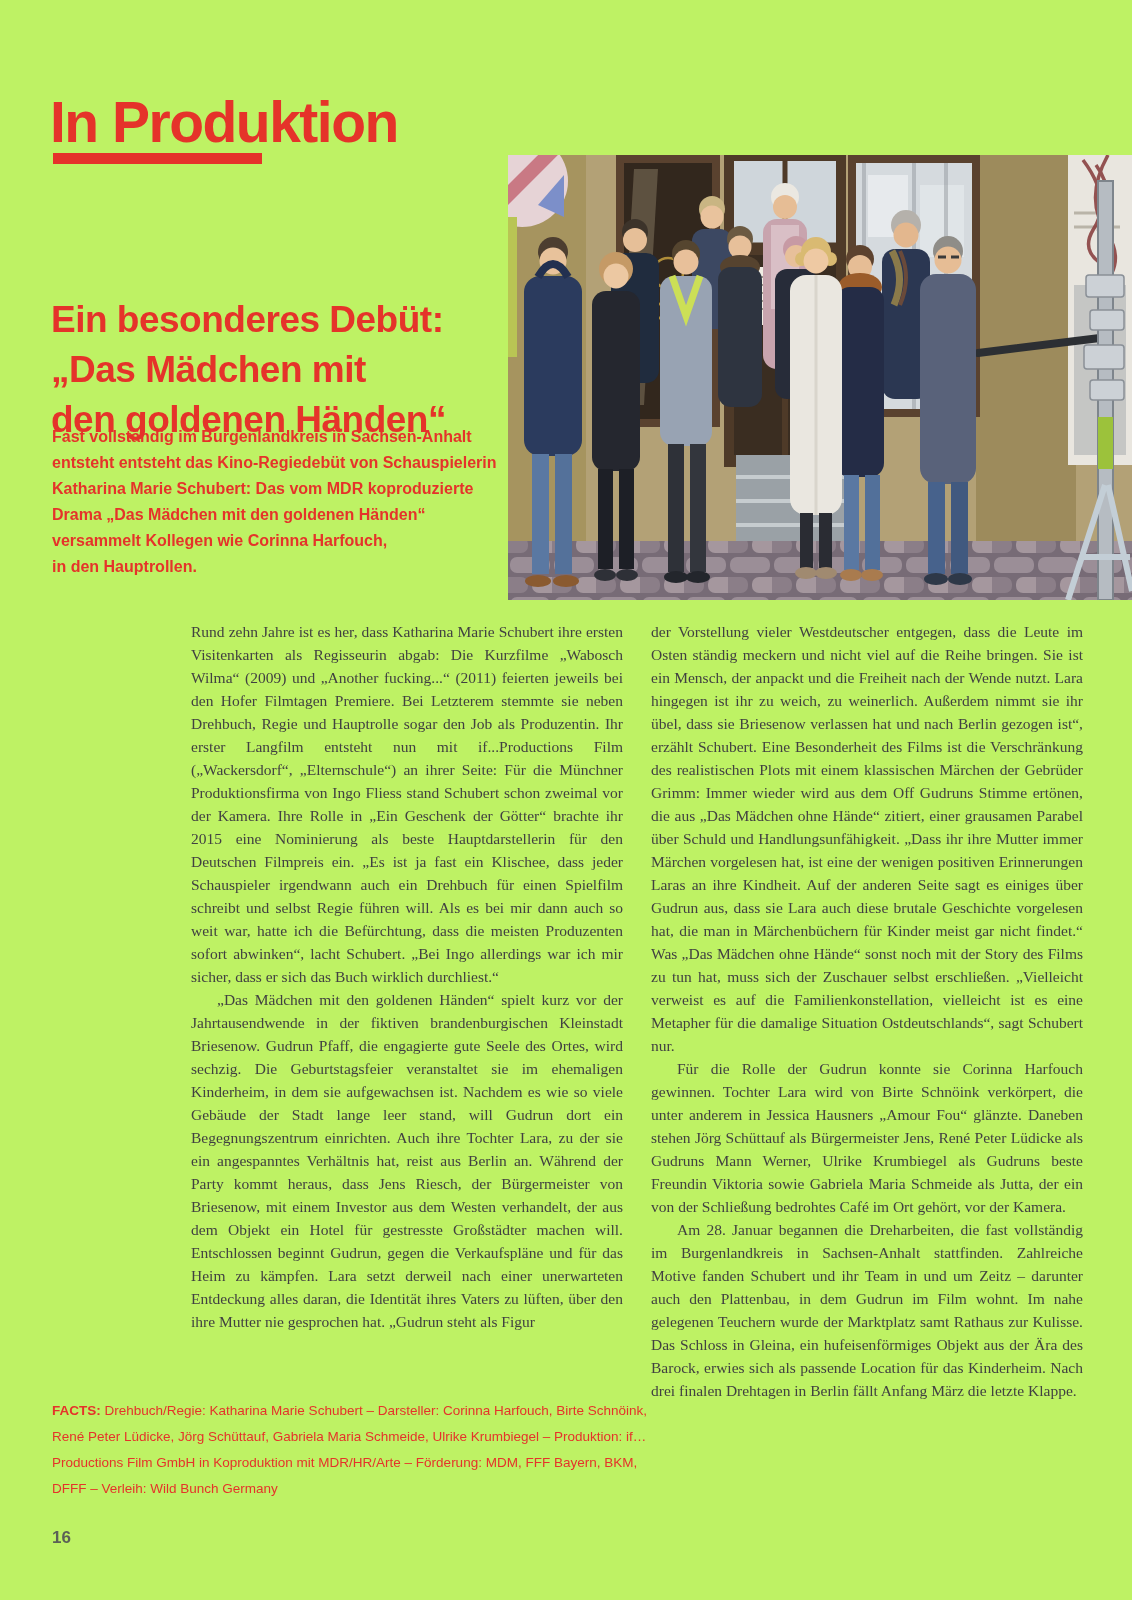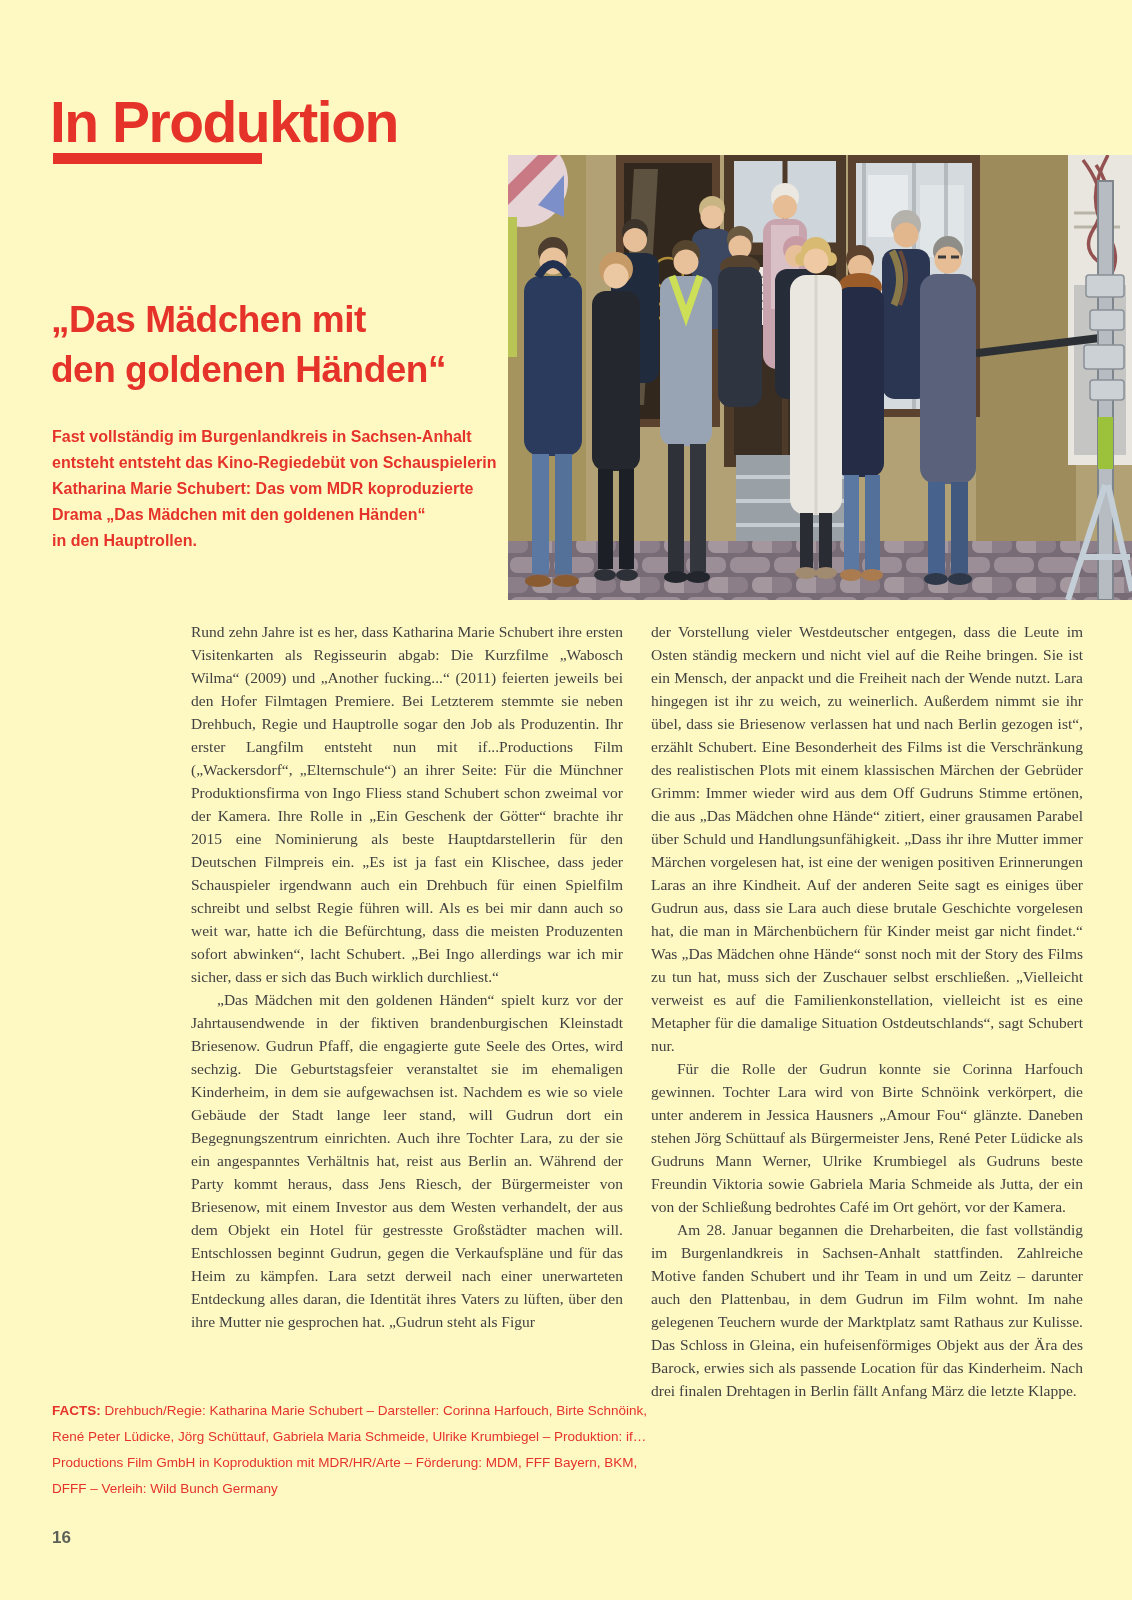--- a/index.html
+++ b/index.html
@@ -1,20 +1,20 @@
 <!DOCTYPE html>
 <html><head>
 <meta charset="utf-8">
 <title>Magazine Page</title>
 <style>
   html,body{margin:0;padding:0;background:#ffffff;}
   .page{
     position:relative;
     width:1132px;height:1600px;
-    background:#fef9c3;
+    background:#bef264;
     overflow:hidden;
     font-family:"Liberation Sans", sans-serif;
   }
   .section-title{
     position:absolute;left:50px;top:56px;
     font-size:57px;font-weight:bold;letter-spacing:-1.5px;
     color:#e5332a;line-height:1;white-space:nowrap;
   }
   .title-rule{
     position:absolute;left:53px;top:153px;
@@ -59,29 +59,31 @@
 </style>
 </head>
 <body>
 
 <div class="page">
 
   <h1 class="section-title">In Produktion</h1>
   <div class="title-rule"></div>
 
   <h2 class="headline">
+    <span>Ein besonderes Debüt:</span>
     <span>„Das Mädchen mit</span>
     <span>den goldenen Händen“</span>
   </h2>
 
   <div class="standfirst">
     <span>Fast vollständig im Burgenlandkreis in Sachsen-Anhalt</span>
     <span>entsteht entsteht das Kino-Regiedebüt von Schauspielerin</span>
     <span>Katharina Marie Schubert: Das vom MDR koproduzierte</span>
     <span>Drama „Das Mädchen mit den goldenen Händen“</span>
+    <span>versammelt Kollegen wie Corinna Harfouch,</span>
     <span>in den Hauptrollen.</span>
   </div>
 
   <div class="photo" role="img" aria-label="Gruppenfoto des Filmteams vor einem Café mit Kopfsteinpflaster und Filmtechnik">
     <svg width="624" height="445" viewBox="0 0 624 445" xmlns="http://www.w3.org/2000/svg">
       <defs>
         <pattern id="cobble" width="44" height="40" patternUnits="userSpaceOnUse">
           <rect width="44" height="40" fill="#776b76"></rect>
           <rect x="2" y="2" width="40" height="16" rx="7" fill="#9b8e97"></rect>
           <rect x="-20" y="22" width="40" height="16" rx="7" fill="#8b7e88"></rect>

